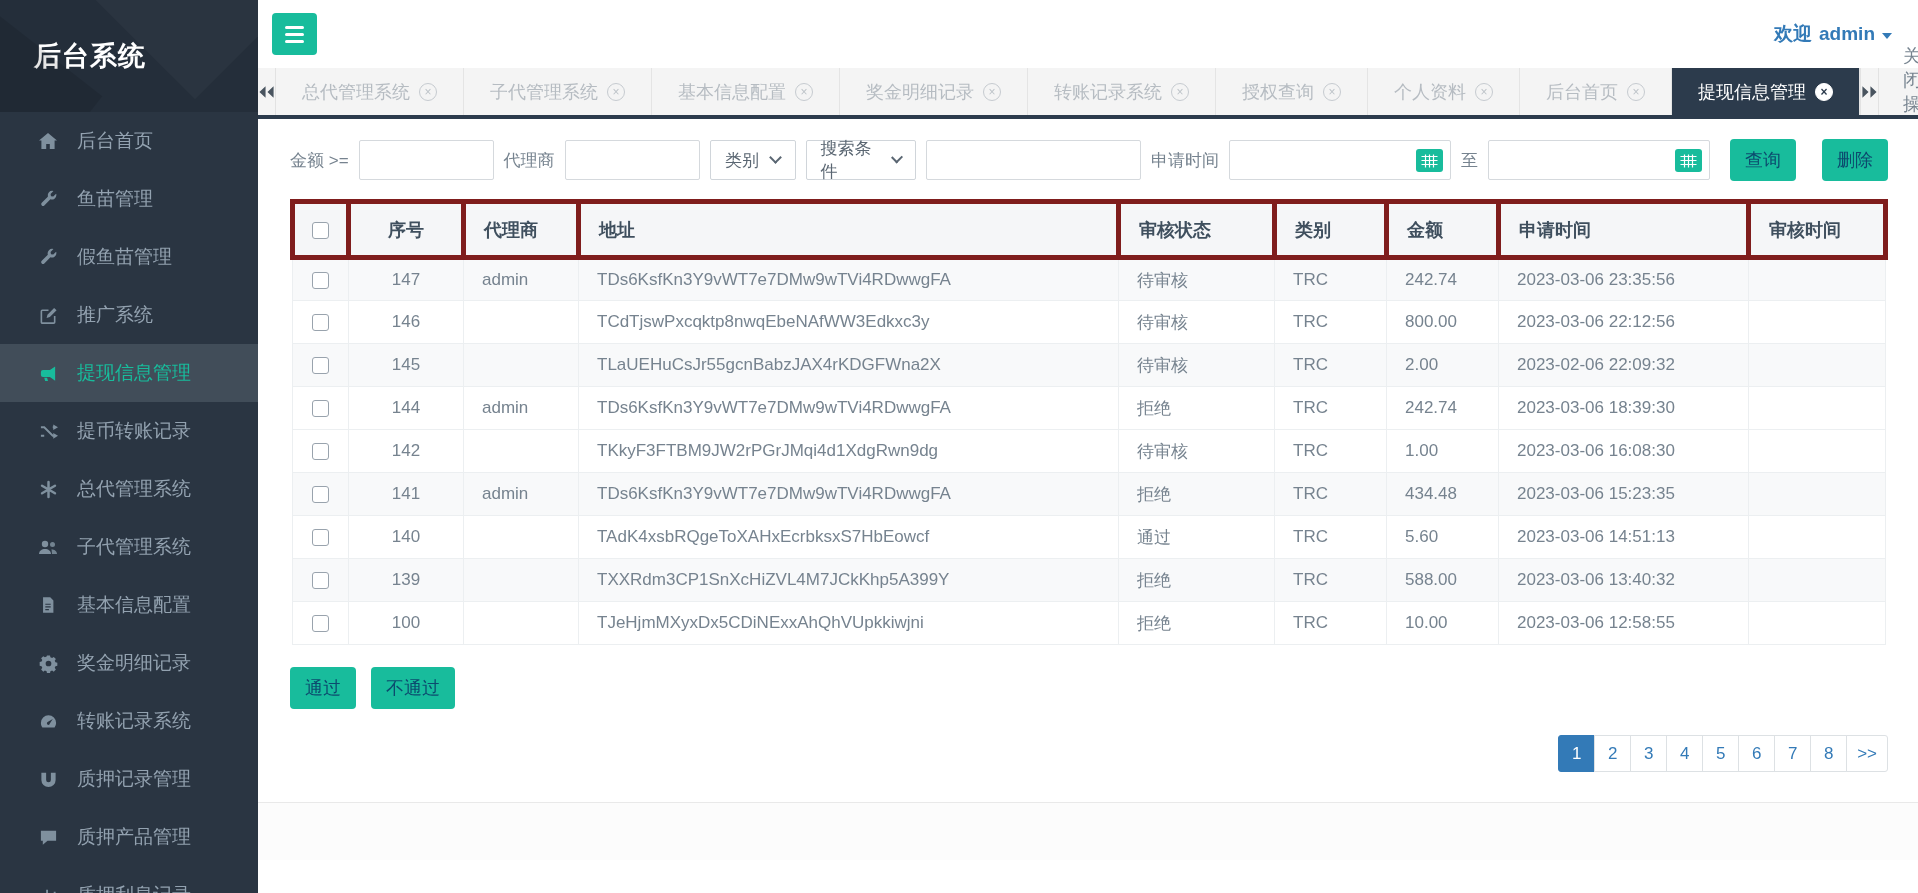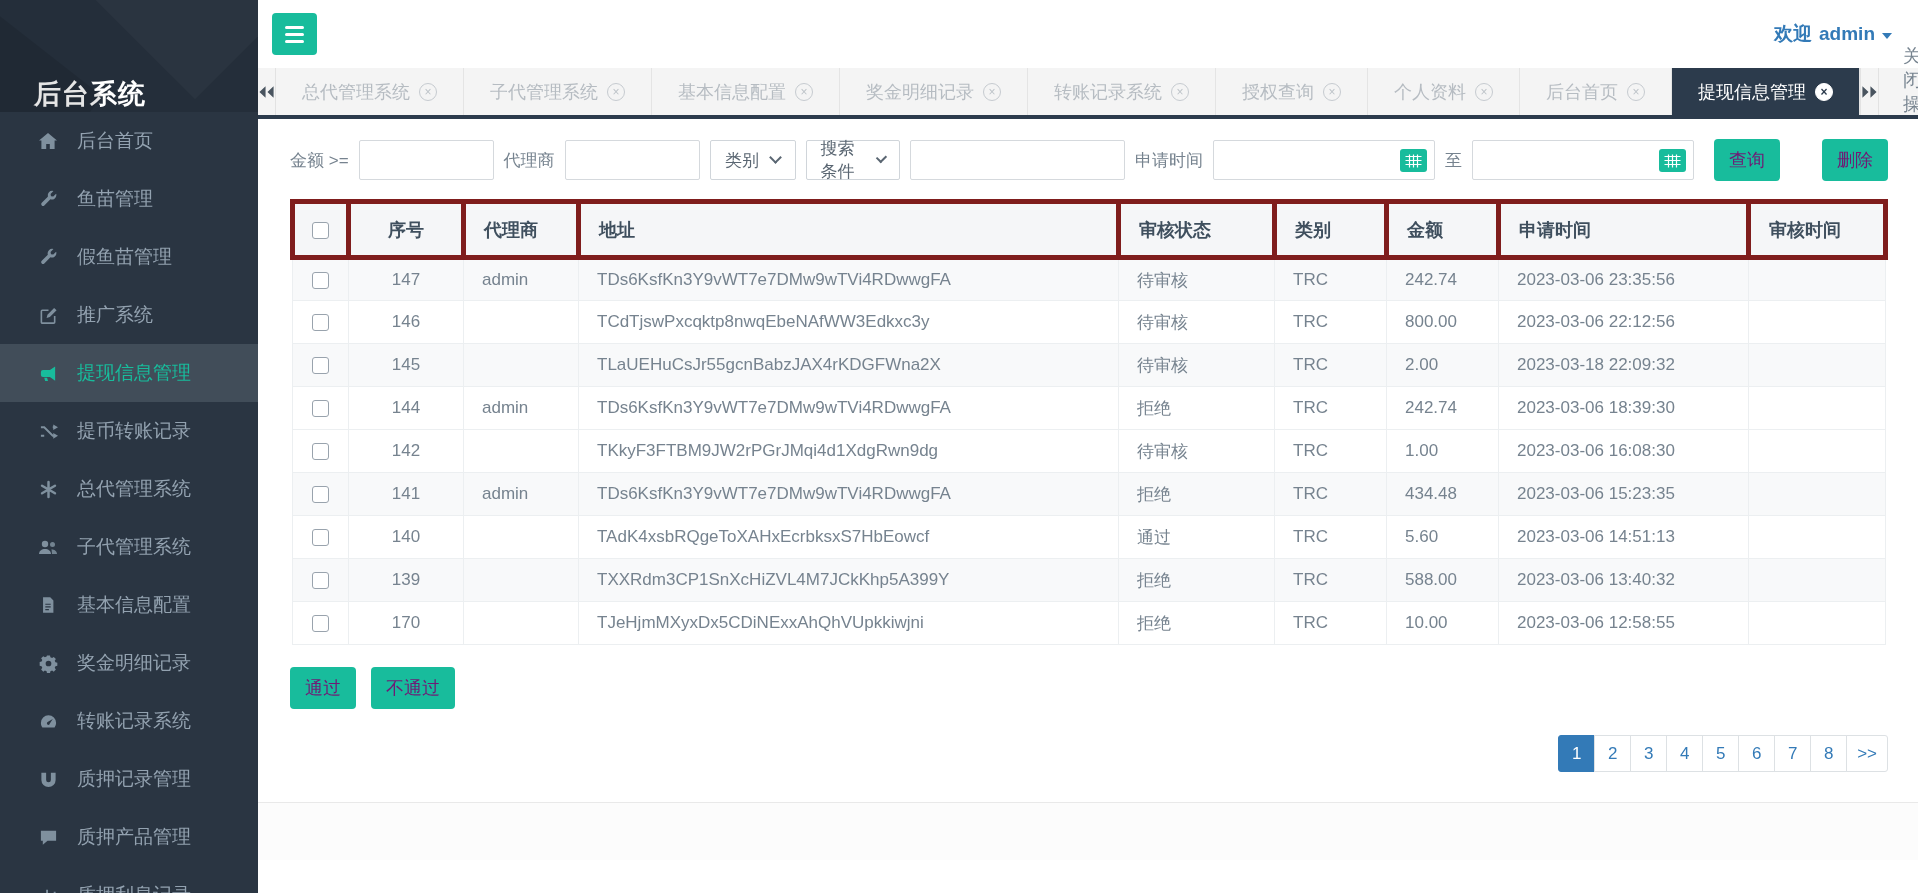--- a/index.html
+++ b/index.html
@@ -8,21 +8,21 @@
     width:1918px; height:893px; overflow:hidden;
     font-family:"Liberation Sans","DejaVu Sans",sans-serif;
     background:#fff;
   }
   .app { display:flex; width:1918px; height:893px; }
 
   
   .sidebar { width:258px; flex-shrink:0; background:#2a3542; height:893px; overflow:hidden; }
   .logo {
     height:112px; background:#242e3a; position:relative; overflow:hidden;
-    display:flex; align-items:flex-end; padding-left:34px;
+    display:flex; align-items:center; padding-left:34px;
     color:#fff; font-size:27px; font-weight:bold; letter-spacing:1px;
   }
   .logo::before{ content:""; position:absolute; width:190px; height:190px; background:rgba(255,255,255,0.03); transform:rotate(45deg); top:-130px; left:100px; }
   .logo::after{ content:""; position:absolute; width:160px; height:160px; background:rgba(0,0,0,0.10); transform:rotate(38deg); top:30px; left:-90px; }
   .menu { padding:0; }
   .menu-item {
     height:58px; display:flex; align-items:center; gap:17px;
     padding-left:36px; color:#93a2b0; font-size:19px; cursor:pointer;
   }
   .menu-item .icon { width:24px; display:flex; justify-content:center; color:#7f909e; }
@@ -59,23 +59,23 @@
   .filter-row { display:flex; align-items:center; gap:10px; color:#76838f; font-size:17px; margin-bottom:18px; flex-wrap:nowrap; }
   .flabel { white-space:nowrap; }
   .f-input { height:40px; border:1px solid #d5d9dd; border-radius:2px; padding:0 10px; font-size:17px; color:#555; outline:none; }
   .w135 { width:135px; }
   .w215 { width:215px; }
   .f-select { height:40px; min-width:86px; border:1px solid #d0d5da; border-radius:2px; display:flex; align-items:center; justify-content:center; gap:12px; padding:0 14px; color:#5a6672; cursor:pointer; background:#fff; }
   .chev { width:9px; height:9px; border-right:2px solid #5a6672; border-bottom:2px solid #5a6672; transform:rotate(45deg); margin-top:-5px; }
   .f-date { width:222px; height:40px; border:1px solid #d5d9dd; border-radius:2px; display:flex; align-items:center; padding:0 7px 0 2px; gap:4px; background:#fff; }
   .f-date input { flex:1; min-width:0; border:none; outline:none; height:34px; font-size:16px; padding:0 6px; }
   .cal { display:flex; }
-  .btn { background:#18bc9c; color:#701a75; border:none; border-radius:4px; font-size:18px; padding:9px 15px; cursor:pointer; white-space:nowrap; font-family:inherit; }
+  .btn { background:#18bc9c; color:#0c4a6e; border:none; border-radius:4px; font-size:18px; padding:9px 15px; cursor:pointer; white-space:nowrap; font-family:inherit; }
   .btn.mlq { margin-left:10px; }
-  .btn.mld { margin-left:32px; }
+  .btn.mld { margin-left:16px; }
 
   table.grid { width:100%; border-collapse:collapse; table-layout:fixed; border:1px solid #e6e9ec; }
   .grid th {
     background:#f5f6f8; height:56px; font-size:18px; color:#3f4f5e; font-weight:bold;
     text-align:left; padding:0 0 0 18px; border:5px solid #7f1d1d;
   }
   .grid td { height:43px; font-size:17px; color:#76838f; padding:0 0 0 18px; border:1px solid #eceff1; overflow:hidden; white-space:nowrap; }
   .grid th.c-check, .grid td.c-check { text-align:center; padding:0; }
   .grid th.c-serial, .grid td.c-serial { text-align:center; padding:0; }
   .grid tr.striped td { background:#f8f9fa; }
@@ -398,21 +398,21 @@
               <td></td>
             </tr>
             <tr class="striped">
               <td class="c-check"><input type="checkbox" style=""></td>
               <td class="c-serial">145</td>
               <td></td>
               <td>TLaUEHuCsJr55gcnBabzJAX4rKDGFWna2X</td>
               <td>待审核</td>
               <td>TRC</td>
               <td>2.00</td>
-              <td>2023-03-18 22:09:32</td>
+              <td>2023-02-06 22:09:32</td>
               <td></td>
             </tr>
             <tr class="">
               <td class="c-check"><input type="checkbox" style=""></td>
               <td class="c-serial">144</td>
               <td>admin</td>
               <td>TDs6KsfKn3Y9vWT7e7DMw9wTVi4RDwwgFA</td>
               <td>拒绝</td>
               <td>TRC</td>
               <td>242.74</td>
@@ -458,21 +458,21 @@
               <td></td>
               <td>TXXRdm3CP1SnXcHiZVL4M7JCkKhp5A399Y</td>
               <td>拒绝</td>
               <td>TRC</td>
               <td>588.00</td>
               <td>2023-03-06 13:40:32</td>
               <td></td>
             </tr>
             <tr class="">
               <td class="c-check"><input type="checkbox" style=""></td>
-              <td class="c-serial">170</td>
+              <td class="c-serial">100</td>
               <td></td>
               <td>TJeHjmMXyxDx5CDiNExxAhQhVUpkkiwjni</td>
               <td>拒绝</td>
               <td>TRC</td>
               <td>10.00</td>
               <td>2023-03-06 12:58:55</td>
               <td></td>
             </tr>
           </tbody>
       </table>

